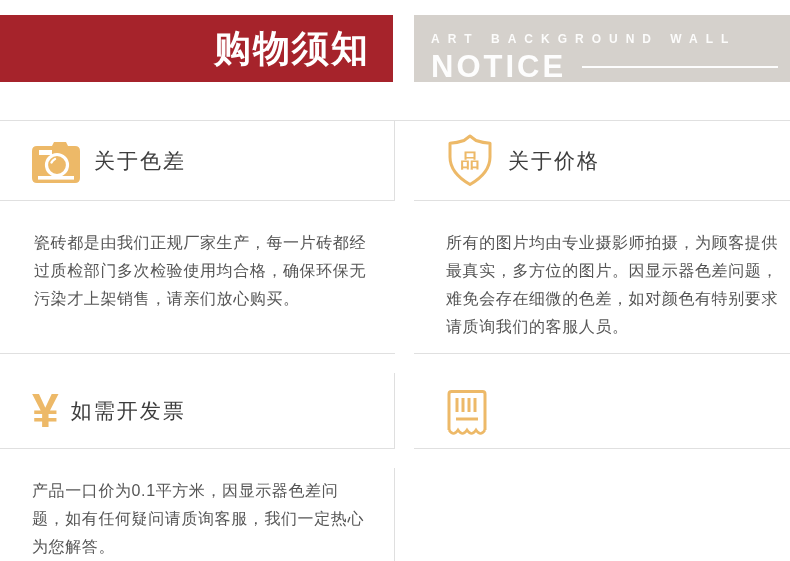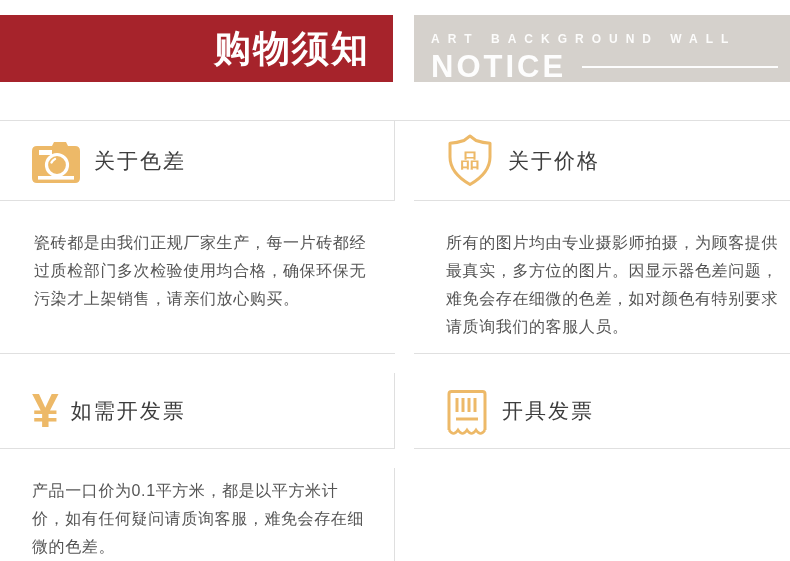--- a/index.html
+++ b/index.html
@@ -185,21 +185,20 @@
         <svg width="42" height="50" viewBox="0 0 42 50">
           <path d="M3 44 V8 Q3 5.5 5.5 5.5 H36.5 Q39 5.5 39 8 V44" fill="none" stroke="#edb968" stroke-width="3"></path>
           <path d="M3 44 Q7.5 51 12 44 Q16.5 51 21 44 Q25.5 51 30 44 Q34.5 51 39 44" fill="none" stroke="#edb968" stroke-width="2.6"></path>
           <line x1="11" y1="12" x2="11" y2="26" stroke="#edb968" stroke-width="3"></line>
           <line x1="17" y1="12" x2="17" y2="26" stroke="#edb968" stroke-width="3"></line>
           <line x1="23" y1="12" x2="23" y2="26" stroke="#edb968" stroke-width="3"></line>
           <line x1="29" y1="12" x2="29" y2="26" stroke="#edb968" stroke-width="3"></line>
           <line x1="10" y1="33" x2="32" y2="33" stroke="#edb968" stroke-width="3"></line>
         </svg>
       </span>
-      <span class="section-title">开具发票</span>
     </div>
 
     <div class="cell body-cell col-left">
-      <p>产品一口价为0.1平方米，都是以平方米计价，如有任何疑问请质询客服，难免会存在细微的色差。</p>
+      <p>产品一口价为0.1平方米，因显示器色差问题，如有任何疑问请质询客服，我们一定热心为您解答。</p>
     </div>
 
   </div>
 </div>
 
 </body></html>

